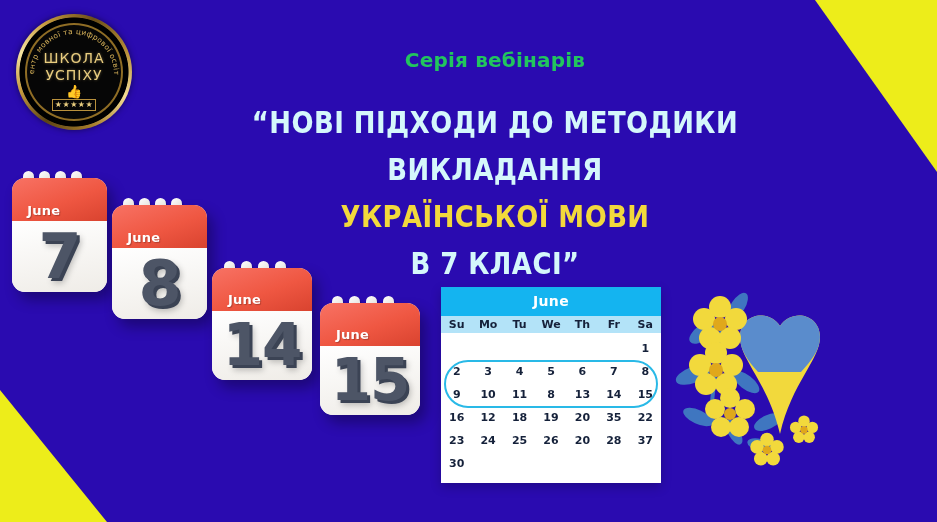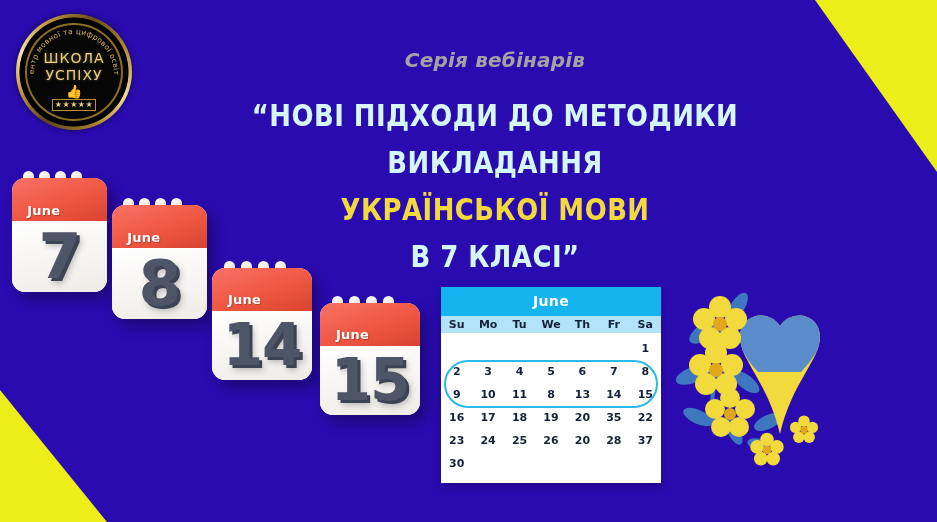--- a/index.html
+++ b/index.html
@@ -109,26 +109,25 @@
   
   #text-block {
     position: absolute;
     left: 150px;
     top: 48px;
     width: 690px;
     text-align: center;
     z-index: 5;
   }
   #series-label {
-    color: #a3a3a3;
+    color: #22c55e;
     font-size: 20px;
     font-weight: 700;
     letter-spacing: .2px;
-    margin-bottom: 20px;
-    font-style: italic;
+    margin-bottom: 27px;
   }
   .title-line {
     font-family: "DejaVu Sans Condensed", "DejaVu Sans", "Liberation Sans", sans-serif;
     font-weight: 700;
     font-size: 31px;
     line-height: 47px;
     letter-spacing: .5px;
     text-transform: uppercase;
     transform: scaleX(.93);
   }
@@ -386,21 +385,21 @@
         <div class="day-cell">7</div>
         <div class="day-cell">8</div>
         <div class="day-cell">9</div>
         <div class="day-cell">10</div>
         <div class="day-cell">11</div>
         <div class="day-cell">8</div>
         <div class="day-cell">13</div>
         <div class="day-cell">14</div>
         <div class="day-cell">15</div>
         <div class="day-cell">16</div>
-        <div class="day-cell">17</div>
+        <div class="day-cell">12</div>
         <div class="day-cell">18</div>
         <div class="day-cell">19</div>
         <div class="day-cell">20</div>
         <div class="day-cell">35</div>
         <div class="day-cell">22</div>
         <div class="day-cell">23</div>
         <div class="day-cell">24</div>
         <div class="day-cell">25</div>
         <div class="day-cell">26</div>
         <div class="day-cell">20</div>

